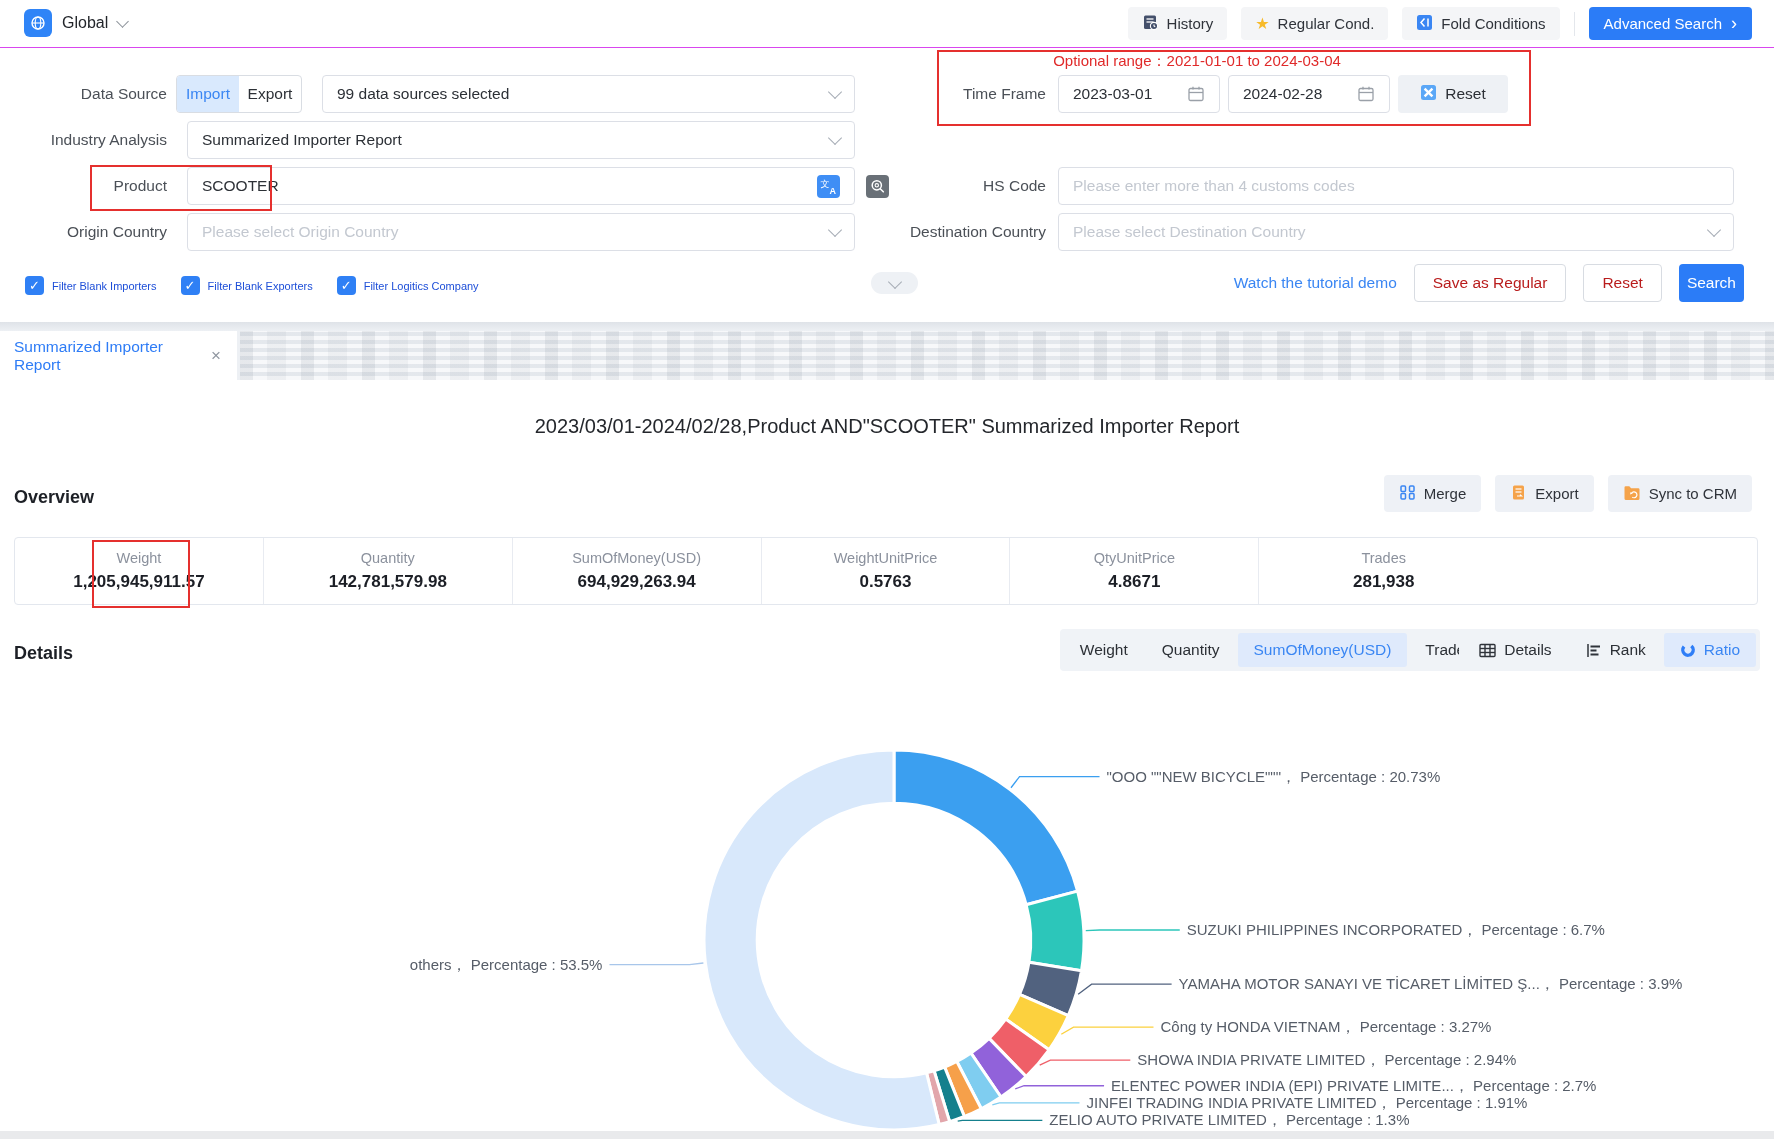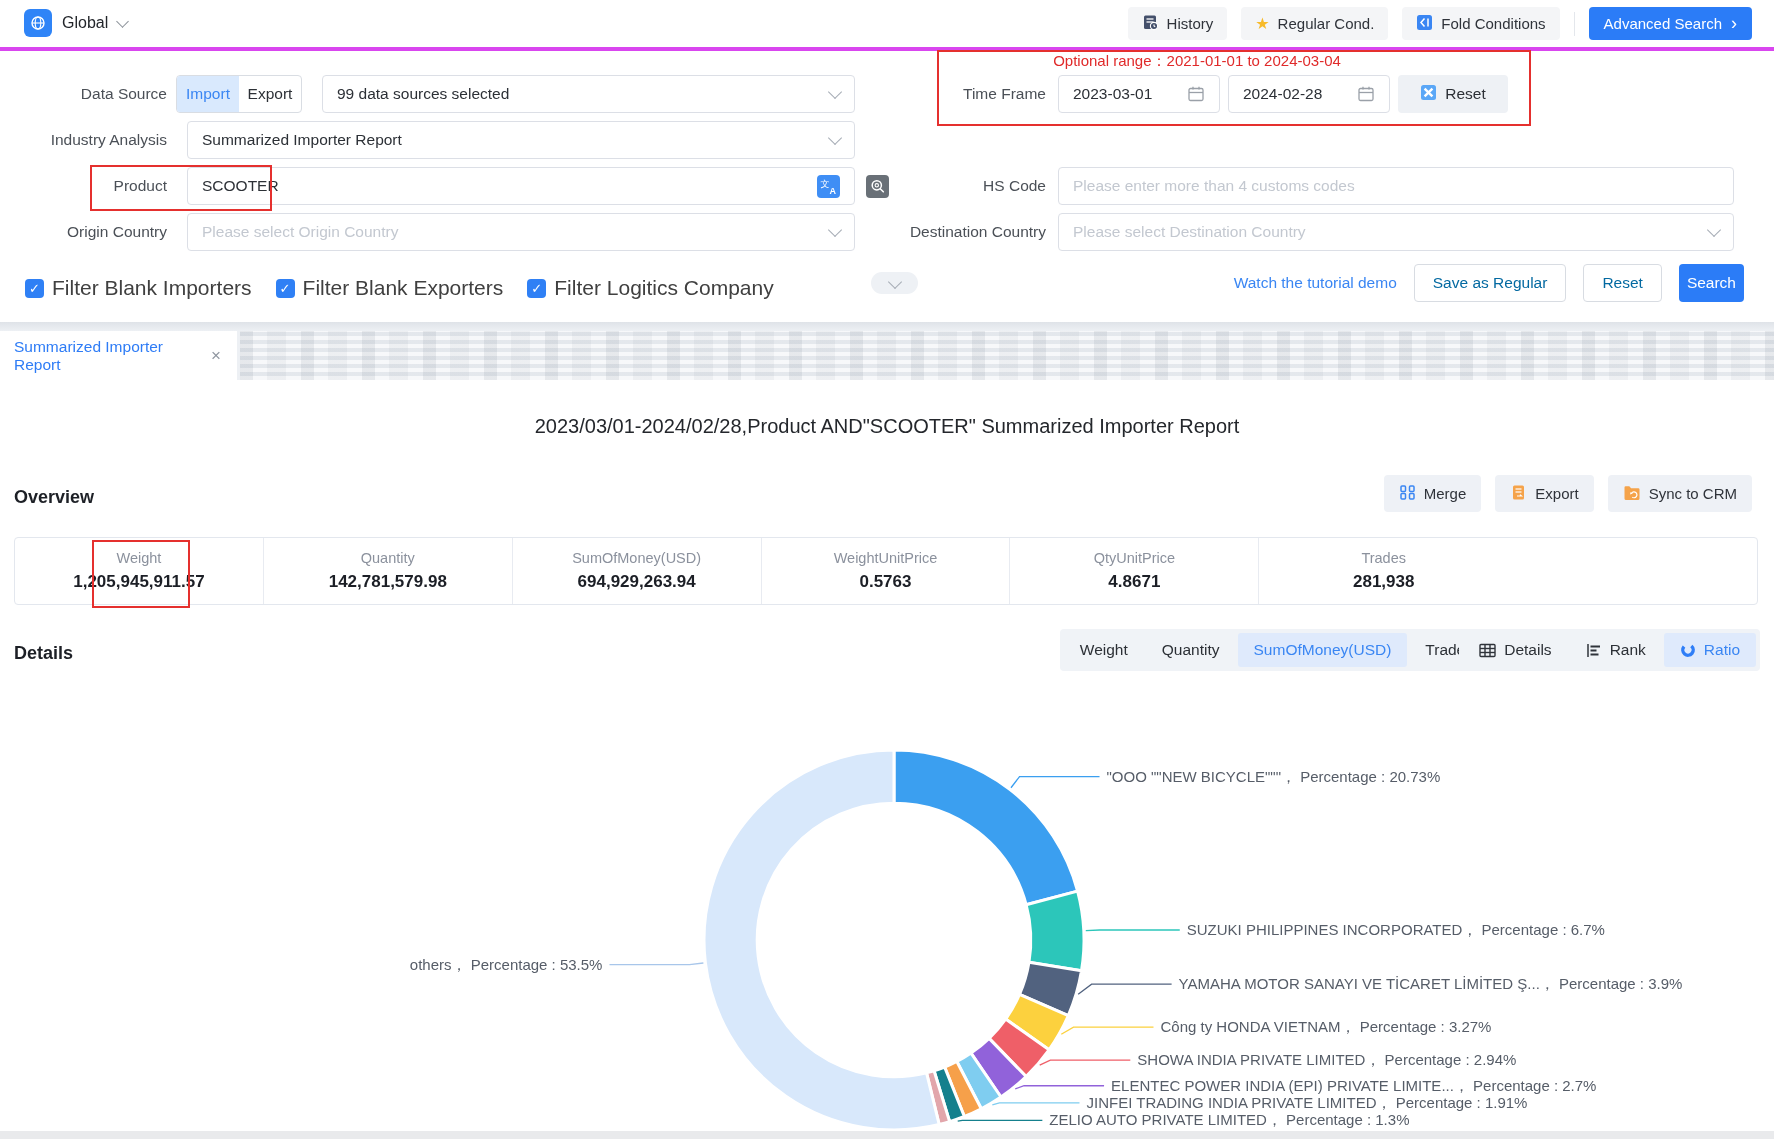--- a/index.html
+++ b/index.html
@@ -1,20 +1,20 @@
 <!DOCTYPE html>
 <html><head>
 <meta charset="utf-8">
 <style>
   html,body{margin:0;padding:0;background:#fff;}
   body{width:1774px;height:1139px;position:relative;overflow:hidden;
        font-family:"Liberation Sans",sans-serif;color:#2c3036;}
   .abs{position:absolute;}
   
-  .topbar{position:absolute;left:0;top:0;width:100%;height:47px;background:#fff;border-bottom:4px solid #d946ef;}
+  .topbar{position:absolute;left:0;top:0;width:100%;height:47px;background:#fff;border-bottom:1px solid #d946ef;}
   .global{position:absolute;left:24px;top:9px;display:flex;align-items:center;gap:10px;cursor:pointer;}
   .global-chip{width:28px;height:28px;border-radius:6px;background:#2f84f7;display:flex;align-items:center;justify-content:center;}
   .global-text{font-size:16px;color:#23262b;}
   .chev{width:8px;height:8px;border-right:1.6px solid #8a9098;border-bottom:1.6px solid #8a9098;transform:rotate(45deg);margin-top:-4px;}
   .topbar-right{position:absolute;right:22px;top:7px;display:flex;align-items:center;gap:14px;}
   .tb-btn{height:33px;padding:0 14px;background:#f4f5f7;border:none;border-radius:4px;display:flex;align-items:center;gap:8px;font-size:15px;color:#2f333a;font-family:inherit;cursor:pointer;}
   .star{color:#f7ba2a;font-size:16px;line-height:1;}
   .vdiv{width:1px;height:24px;background:#e4e7ec;}
   .adv-btn{height:33px;padding:0 15px;background:#2b7cf7;border:none;border-radius:4px;color:#fff;font-size:15px;display:flex;align-items:center;gap:9px;font-family:inherit;cursor:pointer;}
   .adv-chev{font-size:18px;line-height:1;margin-top:-2px;}
@@ -28,26 +28,26 @@
   .sel .val{flex:1;}
   .ph{color:#c3c8d0;}
   .sel-chev{width:9px;height:9px;border-right:1.6px solid #a7adb6;border-bottom:1.6px solid #a7adb6;transform:rotate(45deg);margin-top:-5px;}
   .cal{margin-left:auto;display:flex;}
   .redbox{position:absolute;border:2px solid #e5302e;pointer-events:none;z-index:6;}
   .redtext{position:absolute;left:967px;top:52px;width:460px;text-align:center;font-size:15px;color:#e02a2a;}
   .cb-row{position:absolute;left:25px;top:276px;display:flex;gap:24px;align-items:center;}
   .cb-item{display:flex;align-items:center;gap:8px;cursor:pointer;}
   .cb-box{width:19px;height:19px;background:#2f80f5;border-radius:4px;color:#fff;display:flex;align-items:center;justify-content:center;}
   .cb-box::after{content:"✓";font-size:13px;}
-  .cb-label{font-size:21px;color:#404040;}
+  .cb-label{font-size:11px;color:#1d4ed8;}
   .expander{position:absolute;left:871px;top:272px;width:47px;height:22px;background:#eef1f5;border-radius:11px;display:flex;align-items:center;justify-content:center;cursor:pointer;}
   .expander .sel-chev{margin-top:-3px;}
   .form-actions{position:absolute;right:30px;top:264px;display:flex;align-items:center;gap:17px;}
   .link{color:#3a86f3;font-size:15.5px;cursor:pointer;}
-  .btn-plain{height:38px;padding:0 18px;background:#fff;border:1px solid #d8dce2;border-radius:4px;font-size:15.5px;color:#0369a1;font-family:inherit;cursor:pointer;}
+  .btn-plain{height:38px;padding:0 18px;background:#fff;border:1px solid #d8dce2;border-radius:4px;font-size:15.5px;color:#b91c1c;font-family:inherit;cursor:pointer;}
   .btn-primary{height:38px;padding:0 8px;background:#2b7cf7;border:none;border-radius:4px;font-size:15.5px;color:#fff;font-family:inherit;cursor:pointer;}
   .custom-btn{position:absolute;left:1398px;top:75px;width:110px;height:38px;background:#eef1f5;border:none;border-radius:4px;display:flex;align-items:center;justify-content:center;gap:8px;font-size:15.5px;color:#2c3036;font-family:inherit;cursor:pointer;}
   
   .tabstrip{position:absolute;left:0;top:322px;width:100%;height:58px;background:linear-gradient(#dfe3e8,#edf0f4 9px);}
   .noise{position:absolute;left:240px;right:0;top:9px;bottom:0;
     background:
       repeating-linear-gradient(90deg, rgba(110,122,136,.12) 0 13px, rgba(110,122,136,0) 13px 27px, rgba(110,122,136,.07) 27px 46px, rgba(110,122,136,0) 46px 61px),
       repeating-linear-gradient(0deg, rgba(255,255,255,.55) 0 4px, rgba(150,160,172,.10) 4px 8px);}
   .tab-active{position:absolute;left:0;top:9px;width:237px;height:49px;background:#fff;display:flex;align-items:center;padding:0 16px 0 14px;box-sizing:border-box;cursor:pointer;}
   .tab-active .t{font-size:15.5px;color:#2e7cf6;flex:1;}

